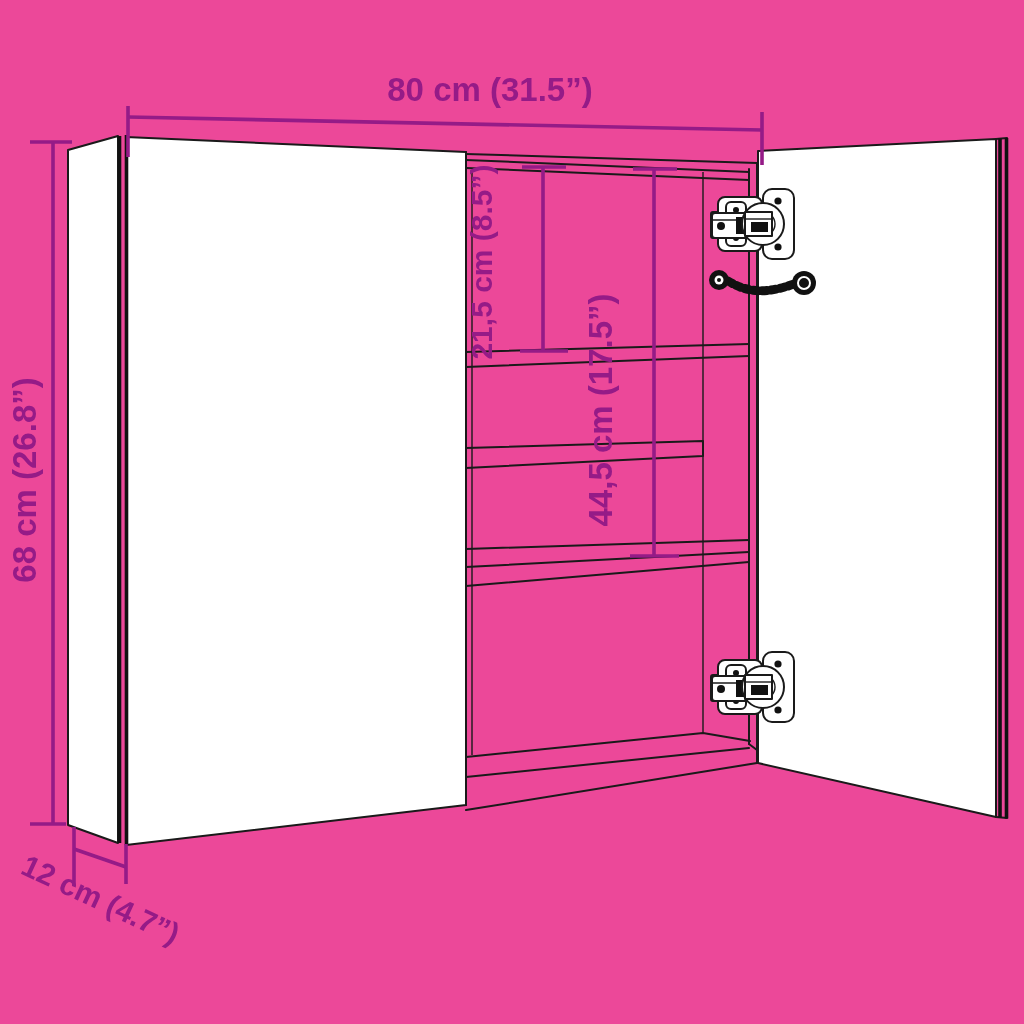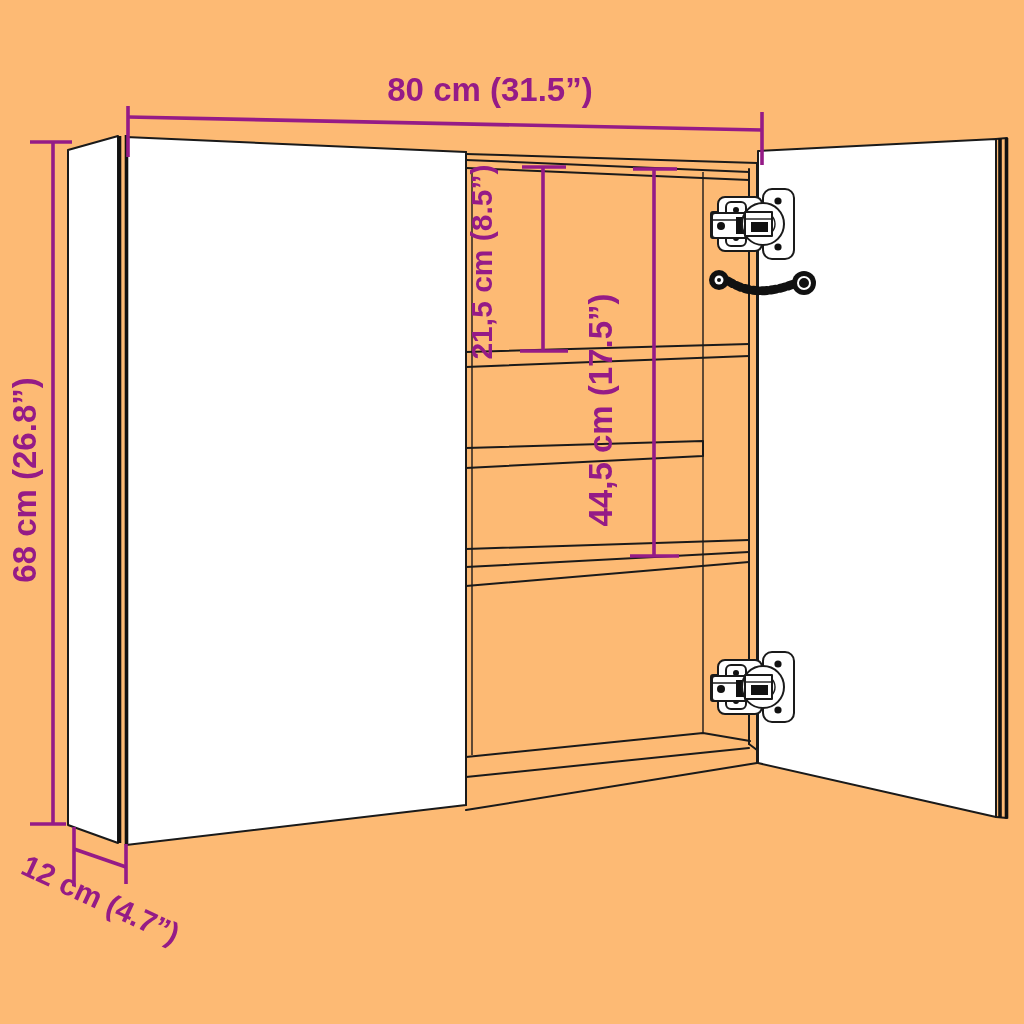--- a/index.html
+++ b/index.html
@@ -1,18 +1,18 @@
 <!DOCTYPE html>
 <html><head>
 <meta charset="utf-8">
 <style>
   html, body { margin: 0; padding: 0; background: #ffffff; }
   .stage {
     width: 1024px; height: 1024px;
-    background: #fdba74;
+    background: #ec4899;
     position: relative;
     font-family: "Liberation Sans", sans-serif;
   }
   svg { display: block; }
   
   .ln  { stroke: #1a1a1a; stroke-width: 2;   fill: none; stroke-linejoin: round; stroke-linecap: round; }
   .lnf { stroke: #1a1a1a; stroke-width: 2;   fill: #ffffff; stroke-linejoin: round; }
   .lnt { stroke: #1a1a1a; stroke-width: 1.4; fill: none; }
   .thick { stroke: #111111; stroke-width: 3.6; fill: none; stroke-linecap: butt; }
   .dk { fill: #111111; stroke: none; }

